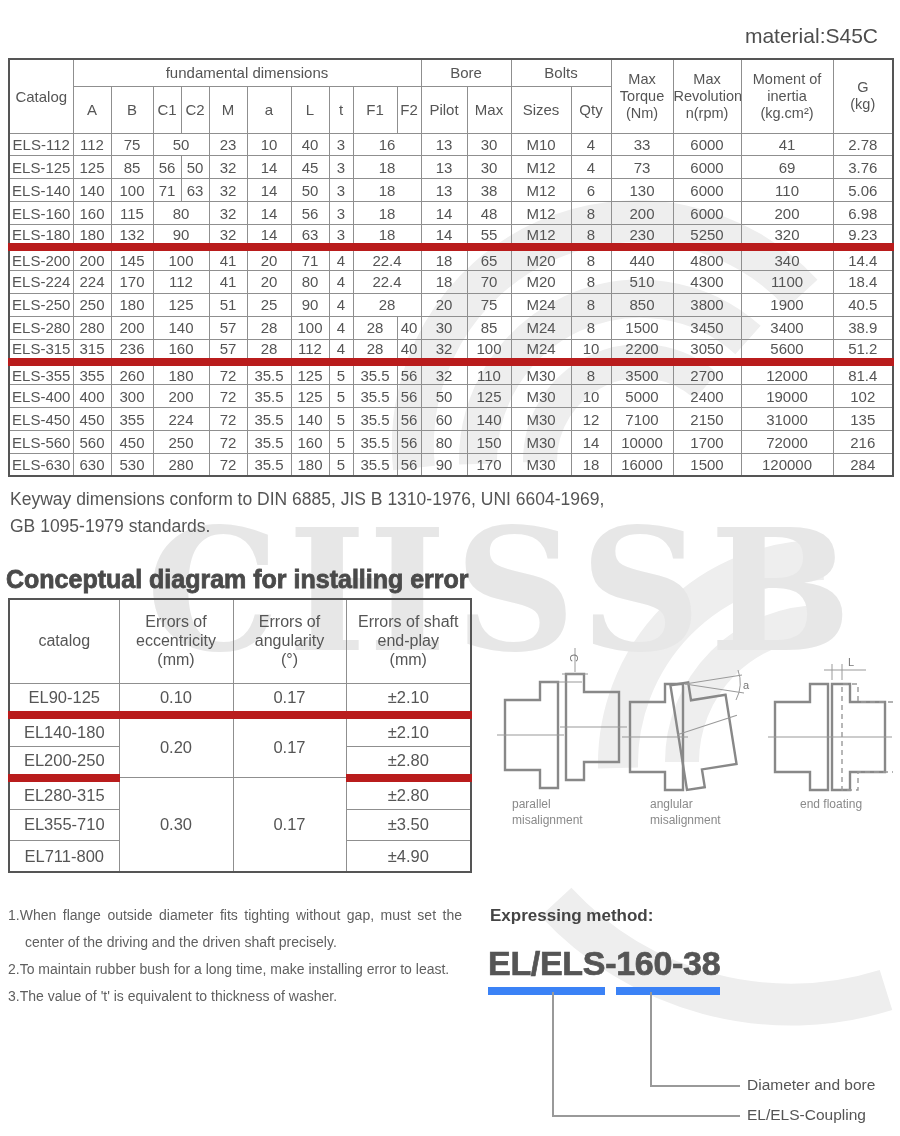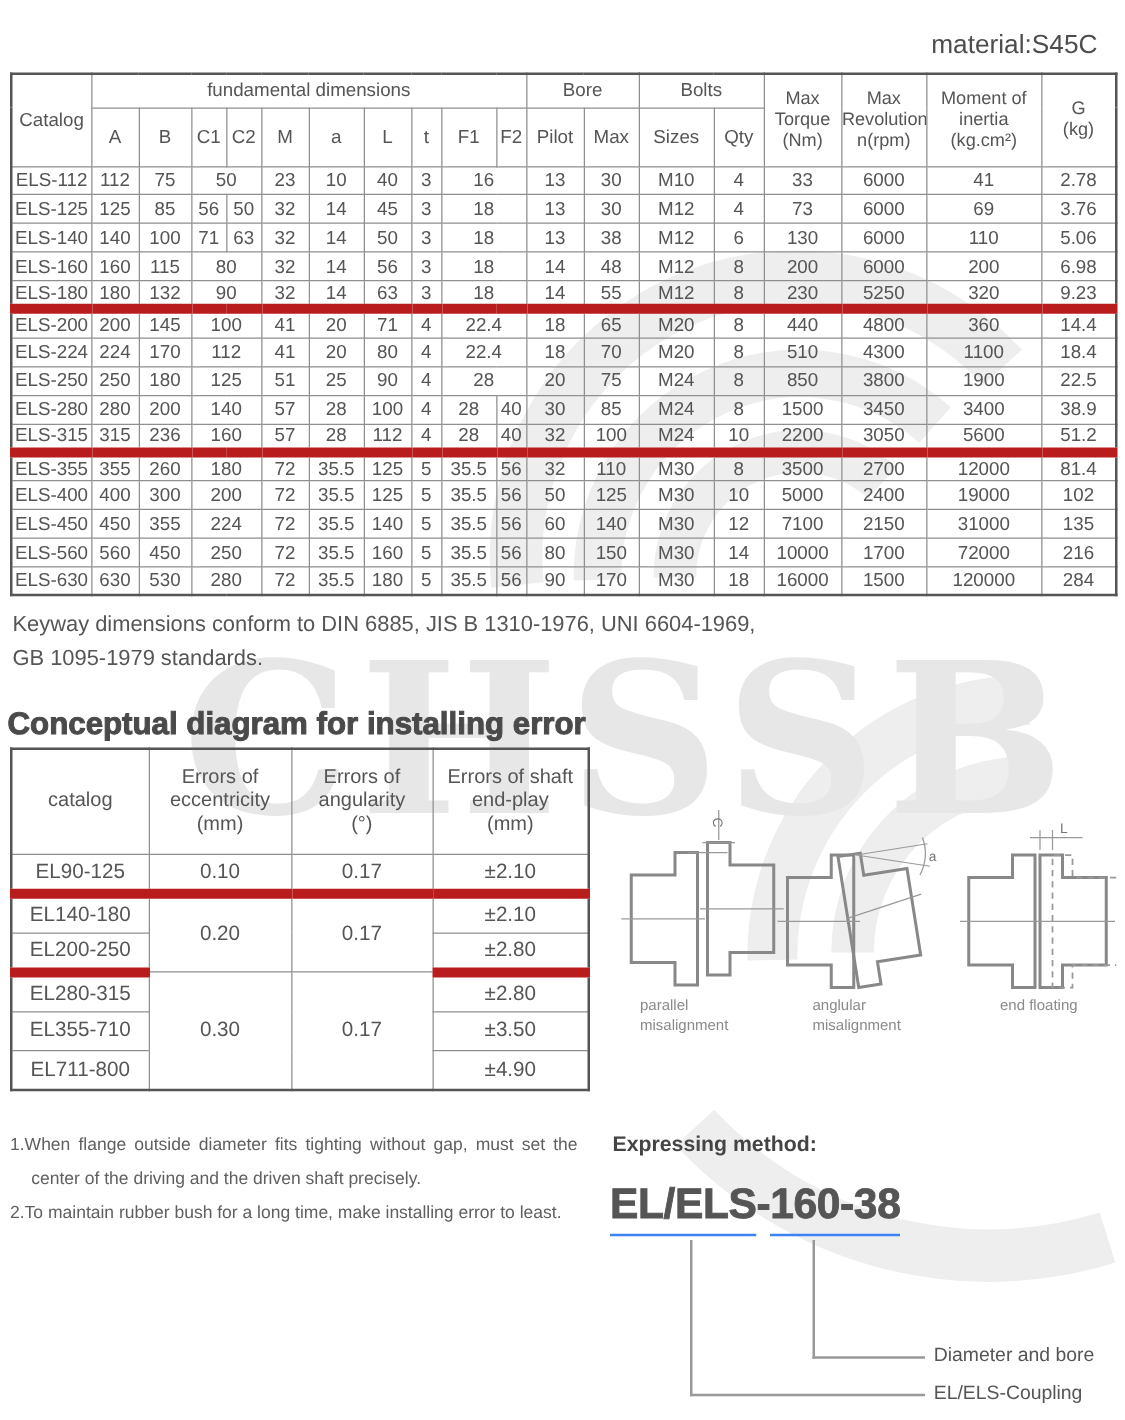--- a/index.html
+++ b/index.html
@@ -42,21 +42,21 @@
 
   
   .notes { position: absolute; left: 8px; top: 902px; width: 454px; }
   .note { font-size: 14px; line-height: 27px; color: #5f5f5f; text-align: justify;
           padding-left: 17px; text-indent: -17px; }
 
   
   .exp-heading { position: absolute; left: 490px; top: 906px; font-size: 17px; font-weight: bold; color: #444; }
   .exp-code { position: absolute; left: 488px; top: 944px; font-size: 34px; font-weight: bold;
               color: #555; letter-spacing: -0.3px; -webkit-text-stroke: 0.7px #555; }
-  .exp-code .u { border-bottom: 2px solid #3b82f6; padding-bottom: 5px; }
+  .exp-code .u { border-bottom: 8px solid #3b82f6; padding-bottom: 5px; }
   .ln { position: absolute; background: #999; }
   .exp-label { position: absolute; font-size: 15.5px; font-weight: normal; color: #555; }
 </style>
 </head>
 <body>
 
 <svg class="watermark" width="900" height="1136">
   <g fill="none" stroke="#eeeeee">
     <path d="M 540 462 A 100 100 0 0 1 706 386" stroke-width="34"></path>
     <path d="M 478 464 A 162 162 0 0 1 748 340" stroke-width="38"></path>
@@ -236,21 +236,21 @@
           <td>20</td>
           <td>71</td>
           <td>4</td>
           <td colspan="2">22.4</td>
           <td>18</td>
           <td>65</td>
           <td>M20</td>
           <td>8</td>
           <td>440</td>
           <td>4800</td>
-          <td>360</td>
+          <td>340</td>
           <td>14.4</td>
         </tr>
         <tr>
           <td>ELS-224</td>
           <td>224</td>
           <td>170</td>
           <td colspan="2">112</td>
           <td>41</td>
           <td>20</td>
           <td>80</td>
@@ -275,21 +275,21 @@
           <td>90</td>
           <td>4</td>
           <td colspan="2">28</td>
           <td>20</td>
           <td>75</td>
           <td>M24</td>
           <td>8</td>
           <td>850</td>
           <td>3800</td>
           <td>1900</td>
-          <td>22.5</td>
+          <td>40.5</td>
         </tr>
         <tr>
           <td>ELS-280</td>
           <td>280</td>
           <td>200</td>
           <td colspan="2">140</td>
           <td>57</td>
           <td>28</td>
           <td>100</td>
           <td>4</td>
@@ -534,20 +534,21 @@
       <line x1="362" y1="40" x2="362" y2="24"></line>
       <line x1="344" y1="30" x2="386" y2="30"></line>
     </g>
     <text x="368" y="26" font-size="11" fill="#777">L</text>
     <text x="320" y="168" font-size="12" fill="#8a8a8a">end floating</text>
   </svg>
 
   <div class="notes">
     <div class="note"><span>1.</span><span>When flange outside diameter fits tighting without gap, must set the center of the driving and the driven shaft precisely.</span></div>
     <div class="note"><span>2.</span><span>To maintain rubber bush for a long time, make installing error to least.</span></div>
+    <div class="note"><span>3.</span><span>The value of 't' is equivalent to thickness of washer.</span></div>
   </div>
 
   <div class="exp-heading">Expressing method:</div>
   <div class="exp-code"><span class="u">EL/ELS</span><span>-</span><span class="u">160-38</span></div>
 
   <div class="ln" style="left:552px; top:992px; width:2px; height:125px;"></div>
   <div class="ln" style="left:552px; top:1115px; width:188px; height:2px;"></div>
   <div class="exp-label" style="left:747px; top:1106px;">EL/ELS-Coupling</div>
 
   <div class="ln" style="left:650px; top:992px; width:2px; height:95px;"></div>

